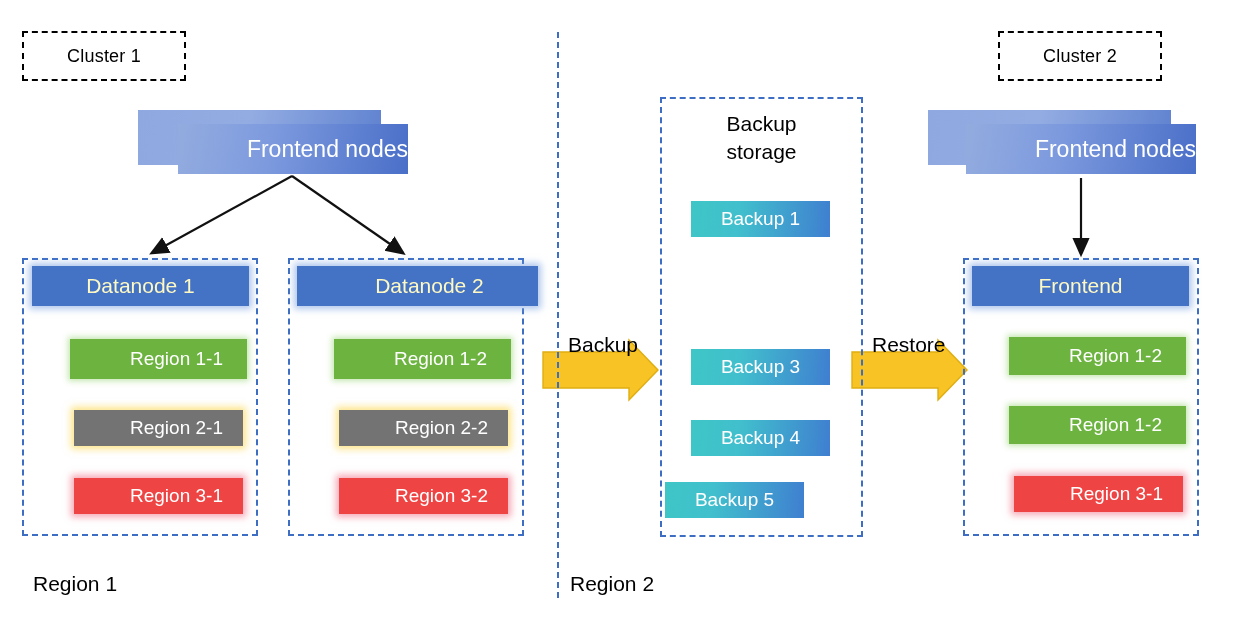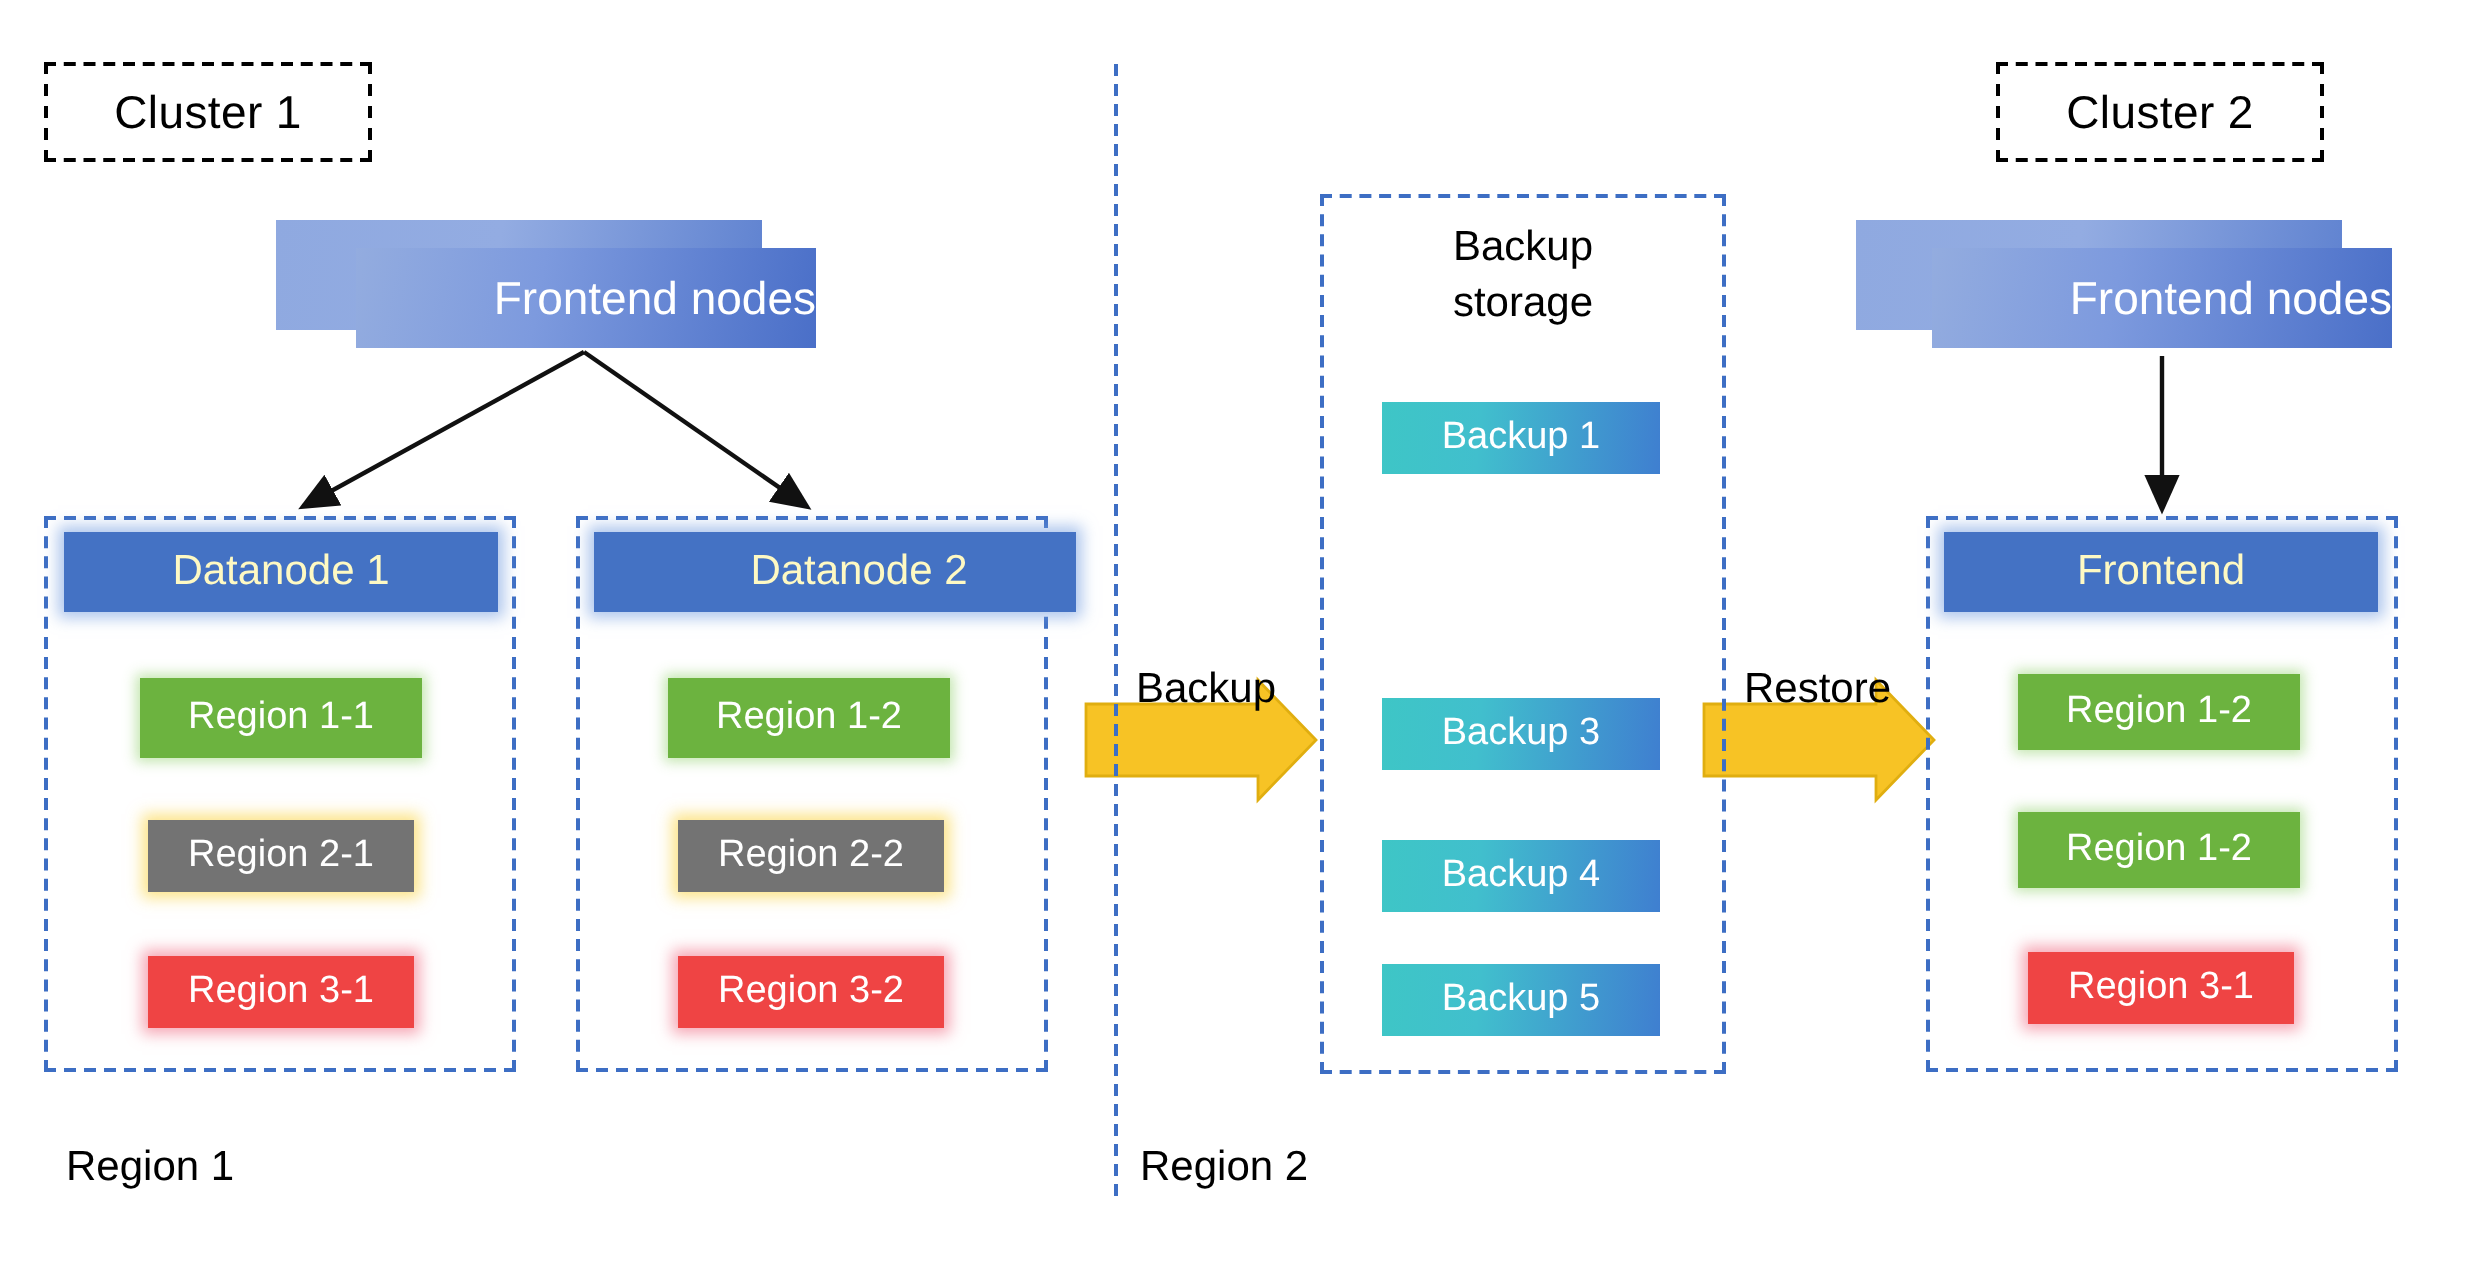--- a/index.html
+++ b/index.html
@@ -20,21 +20,21 @@
   }
   .abs { position: absolute; }
 
   
   .cluster-label {
     border: 2px dashed #000000;
     background: #ffffff;
     display: flex;
     align-items: center;
     justify-content: center;
-    font-size: 23px;
+    font-size: 18px;
     color: #000000;
     letter-spacing: .2px;
   }
 
   
   .slab-back {
     background: linear-gradient(100deg, #8fa9e0 0%, #93ace2 45%, #5f82d0 100%);
   }
   .slab-front {
     background: linear-gradient(100deg, #93acdf 0%, #7d9ade 40%, #4a6fc8 100%);
@@ -66,20 +66,21 @@
   }
 
   
   .chip {
     display: flex;
     align-items: center;
     justify-content: center;
     color: #ffffff;
     font-size: 19px;
     white-space: nowrap;
+    padding-left: 36px;
   }
   .chip-green  { background: #6cb33f; }
   .chip-green.glow  { box-shadow: 0 0 6px 2px rgba(125,200,80,.45); }
   .chip-yellow { background: #737373; box-shadow: 0 0 7px 3px rgba(250,205,40,.55); }
   .chip-red    { background: #ef4444; box-shadow: 0 0 7px 3px rgba(238,95,120,.55); }
 
   
   .backup-chip {
     background: linear-gradient(95deg, #3ec6c6 0%, #41bfcd 35%, #3f7fd0 100%);
     color: #ffffff;
@@ -190,21 +191,21 @@
 
   <div class="abs backup-chip" style="left:691px; top:201px; width:139px; height:36px;">
     <span>Backup 1</span>
   </div>
   <div class="abs backup-chip" style="left:691px; top:349px; width:139px; height:36px;">
     <span>Backup 3</span>
   </div>
   <div class="abs backup-chip" style="left:691px; top:420px; width:139px; height:36px;text-align:right;">
     <span>Backup 4</span>
   </div>
-  <div class="abs backup-chip" style="left:691px; top:482px; width:139px; height:36px;">
+  <div class="abs backup-chip" style="left:665px; top:482px; width:139px; height:36px;">
     <span>Backup 5</span>
   </div>
 
   <div class="abs plain-text" style="left:568px; top:333px;">
     <span>Backup</span>
   </div>
   <div class="abs plain-text" style="left:872px; top:333px;">
     <span>Restore</span>
   </div>
 

